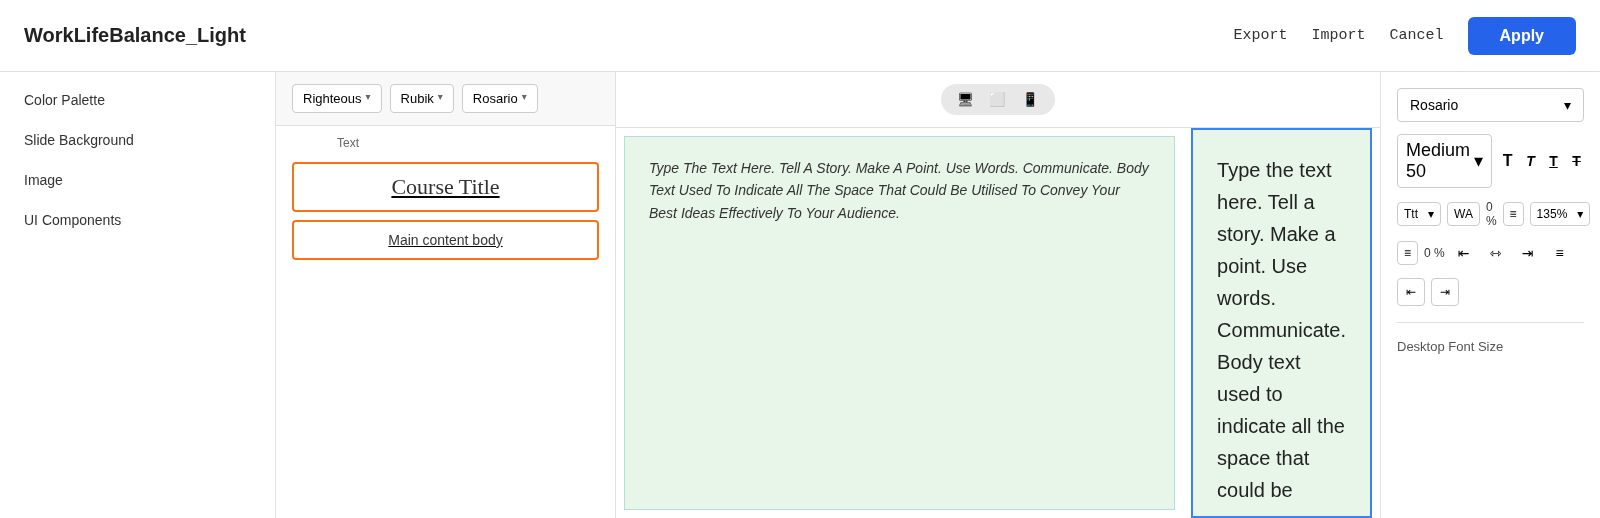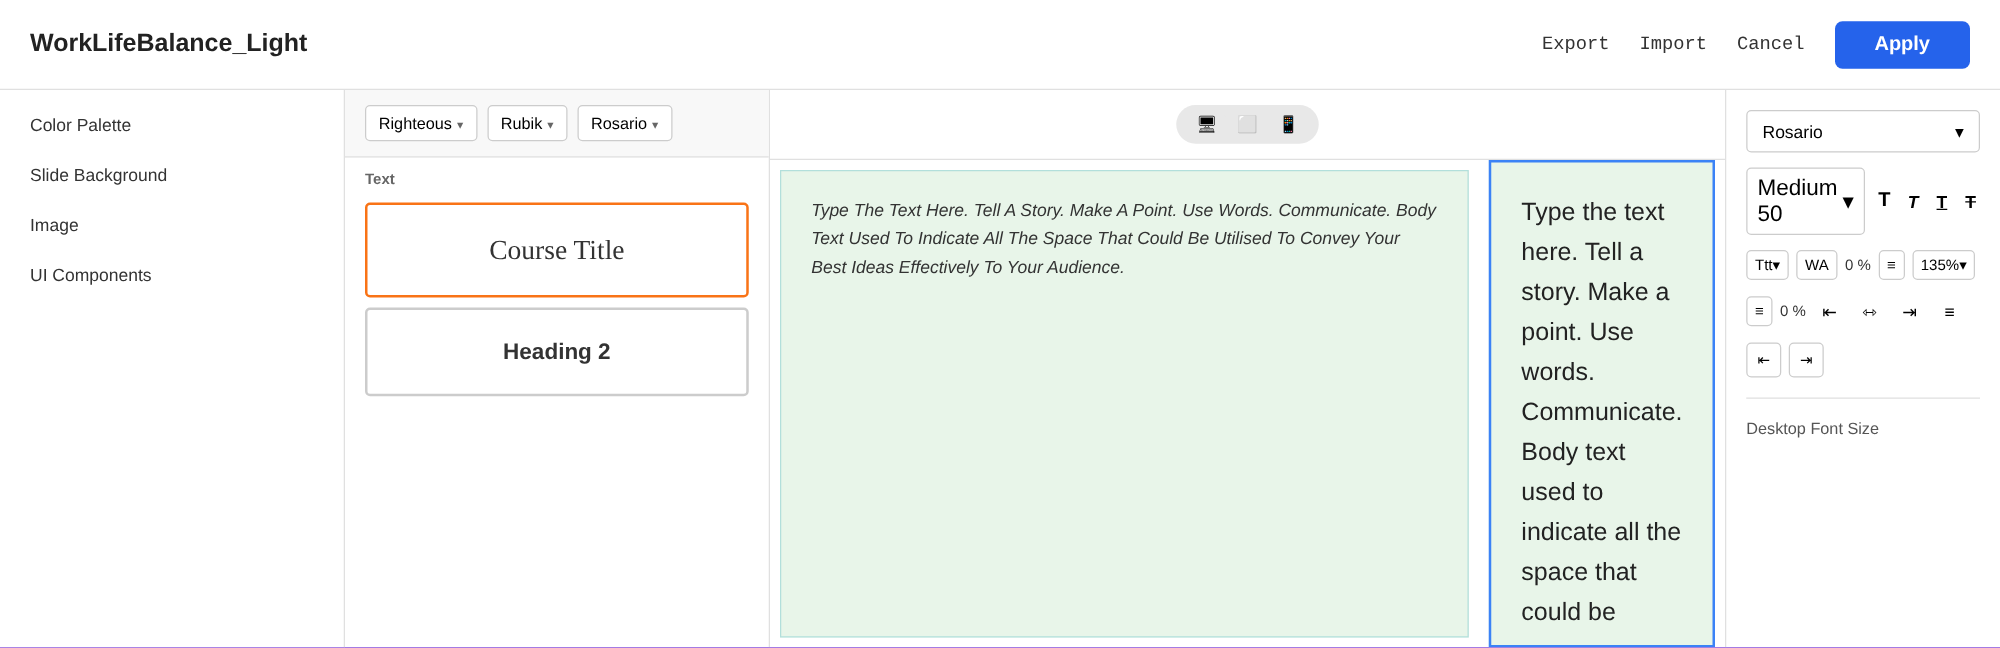--- a/index.html
+++ b/index.html
@@ -107,55 +107,57 @@
     .font-dropdowns {
       display: flex;
       gap: 8px;
       padding: 12px 16px;
       border-bottom: 1px solid #e0e0e0;
       background: #f8f8f8;
     }
 
     .dropdown-select {
       display: flex;
-      align-items: flex-end;
+      align-items: flex-start;
       gap: 4px;
       background: #fff;
       border: 1px solid #ccc;
       border-radius: 4px;
       padding: 6px 10px;
       font-size: 13px;
       cursor: pointer;
       font-family: inherit;
     }
 
     .dropdown-arrow {
       font-size: 10px;
       color: #666;
     }
 
     .font-text-label {
       padding: 10px 16px 4px;
       font-size: 12px;
       color: #666;
-      font-weight: 700;
+      font-weight: 400;
+      margin-left: 45px;
     }
 
     .font-items {
       flex: 1;
       overflow-y: auto;
       padding: 8px 16px;
     }
 
     .font-item {
       border: 2px solid transparent;
       border-radius: 4px;
       margin-bottom: 8px;
       cursor: pointer;
-      padding: 23px 14px;
+      padding: 10px 14px;
+      text-decoration: underline;
     }
 
     .font-item.selected-orange {
       border-color: #f97316;
     }
 
     .font-item-course-title {
       font-size: 22px;
       color: #333;
       text-align: center;
@@ -313,21 +315,21 @@
       gap: 6px;
     }
 
     .small-ctrl {
       border: 1px solid #ccc;
       border-radius: 4px;
       padding: 4px 6px;
       font-size: 12px;
       display: flex;
       align-items: flex-end;
-      gap: 0;
+      gap: 10px;
       cursor: pointer;
     }
 
     .small-val {
       font-size: 12px;
       color: #333;
     }
 
     .controls-row3 {
       display: flex;
@@ -427,24 +429,24 @@
         </div>
 
         <div class="font-text-label">Text</div>
 
         <div class="font-items">
 
           <div class="font-item selected-orange">
             <div class="font-item-course-title">Course Title</div>
           </div>
 
-
-          <div class="font-item" style="border-color: #ccc;">
-            <div class="font-item-heading2">Heading 2</div>
-          </div>
+          <div class="font-item selected-orange">
+            <div class="font-item-body">Main content body</div>
+          </div>
+
         </div>
       </div>
 
       <div class="preview-area">
 
         <div class="preview-toolbar">
           <div class="device-icons-group">
             <button class="device-btn active-device">
               <span>🖥</span>
             </button>

